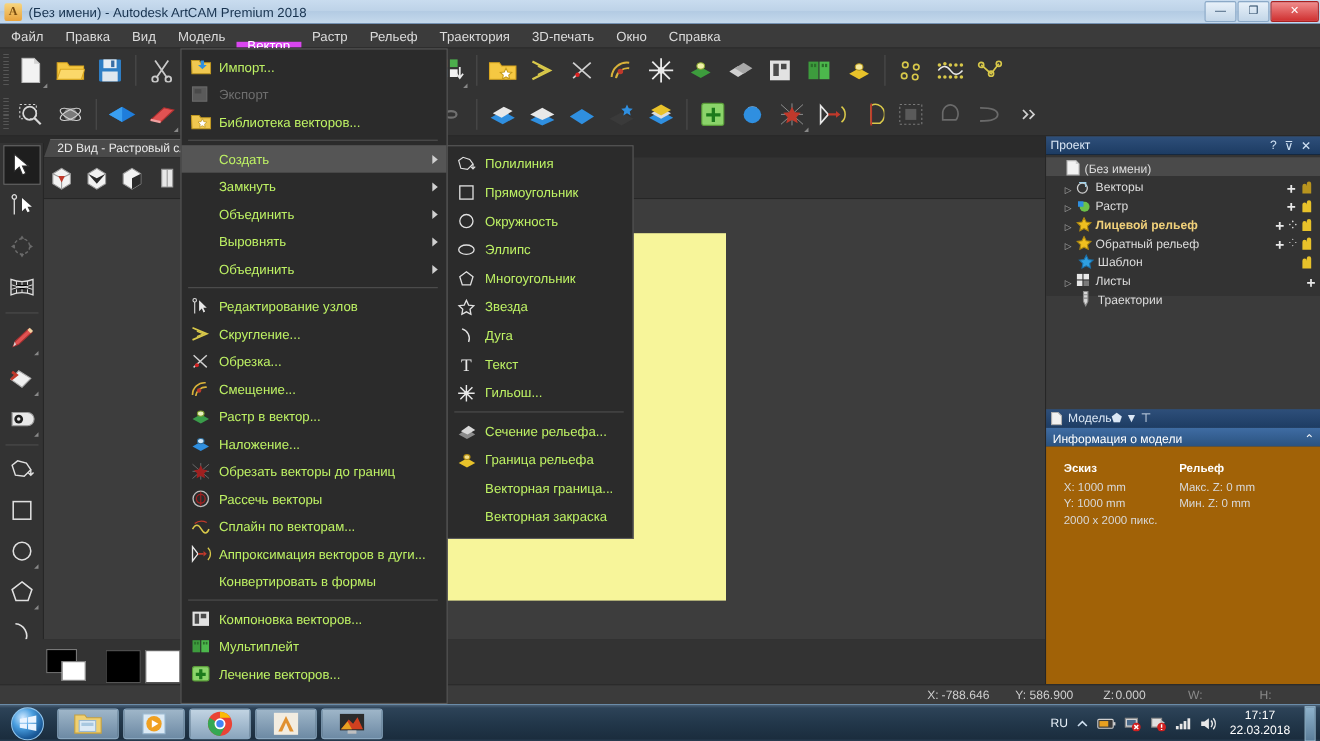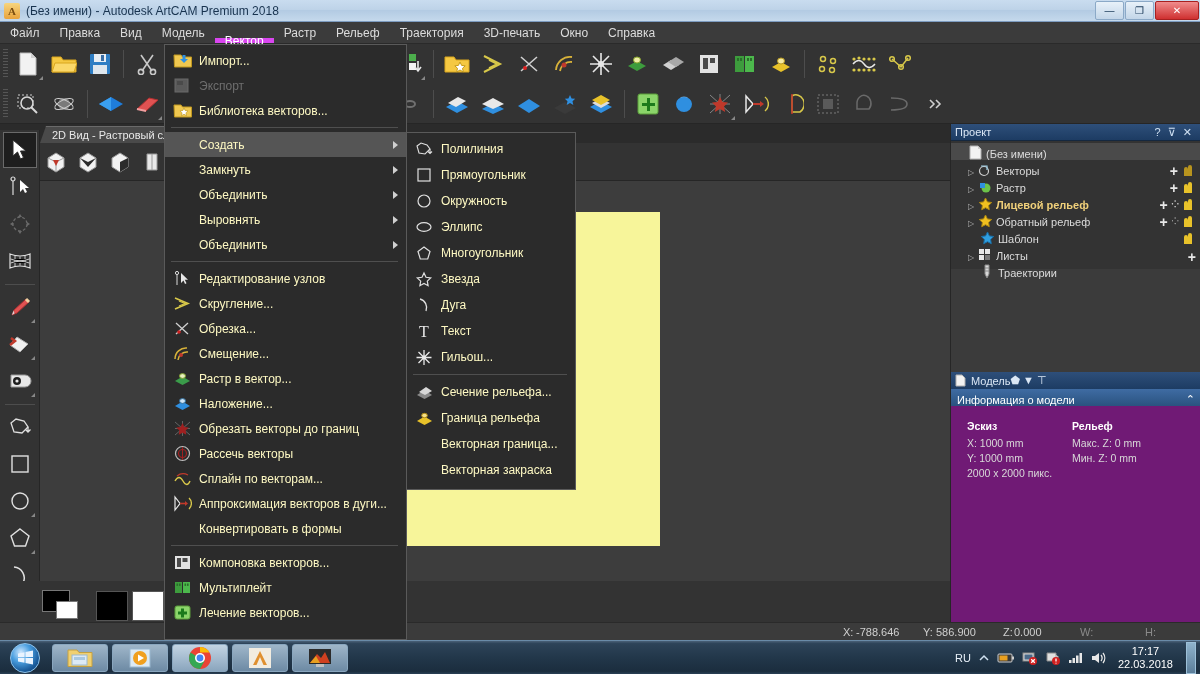--- a/index.html
+++ b/index.html
@@ -157,21 +157,21 @@
     color: #dbe7f5; font-size: 11px; display: flex; align-items: center; padding: 0 4px;
   }
   .model-sub {
     position: absolute; top: 265px; left: 0; width: 250px; height: 17px;
     background: linear-gradient(to bottom,#3f6ca3,#2a527f);
     color: #ffffff; font-size: 11px; display: flex; align-items: flex-end; padding: 0 6px;
     font-weight: normal;
   }
   .model-body {
     position: absolute; top: 282px; left: 0; width: 250px; height: 216px;
-    background: #701a75; padding: 14px 16px; color: #d8d8d8; font-size: 10.5px;
+    background: #a16207; padding: 14px 16px; color: #d8d8d8; font-size: 10.5px;
   }
   .model-cols { display:flex; }
   .model-col { width: 105px; }
   .model-col .hd { font-weight: bold; color: #ffffff; margin-bottom: 5px; font-size: 10.5px;}
   .model-col .ln { margin-bottom: 3px; }
 
   
   .statusbar {
     position: absolute; top: 622px; left: 0; width: 1200px; height: 18px;
     background: #3b3b3b; border-top: 1px solid #2a2a2a;
@@ -209,21 +209,21 @@
   .showdesk { width: 10px; height: 32px; margin-left: 6px; background: linear-gradient(to bottom,#8fb3cc,#5c7e9a); border:1px solid #9dc0d8;}
 
   
   .dropdown {
     position: absolute; top: 44px; left: 164px; width: 243px; height: 596px;
     background: #2b2b2b; border: 1px solid #5a5a5a;
     z-index: 60; padding: 3px 0;
   }
   .mi {
     height: 25px; display: flex; align-items: center;
-    color: #fef9c3; font-size: 12px; padding-left: 4px; position: relative;
+    color: #bef264; font-size: 12px; padding-left: 4px; position: relative;
   }
   .mi.hl { background: #555555; }
   .mi.disabled { color: #6e6e6e; }
   .mi .ico { width: 26px; display:flex; align-items:center; justify-content:center; flex:0 0 26px; }
   .mi .lbl { padding-left: 4px; }
   .mi .sub-arrow { position:absolute; right: 8px; width:0;height:0;
     border-top:4px solid transparent;border-bottom:4px solid transparent;border-left:5px solid #d0d0d0; }
   .msep { height: 1px; background: #4f4f4f; margin: 4px 8px 4px 6px; }
 
   .submenu {

